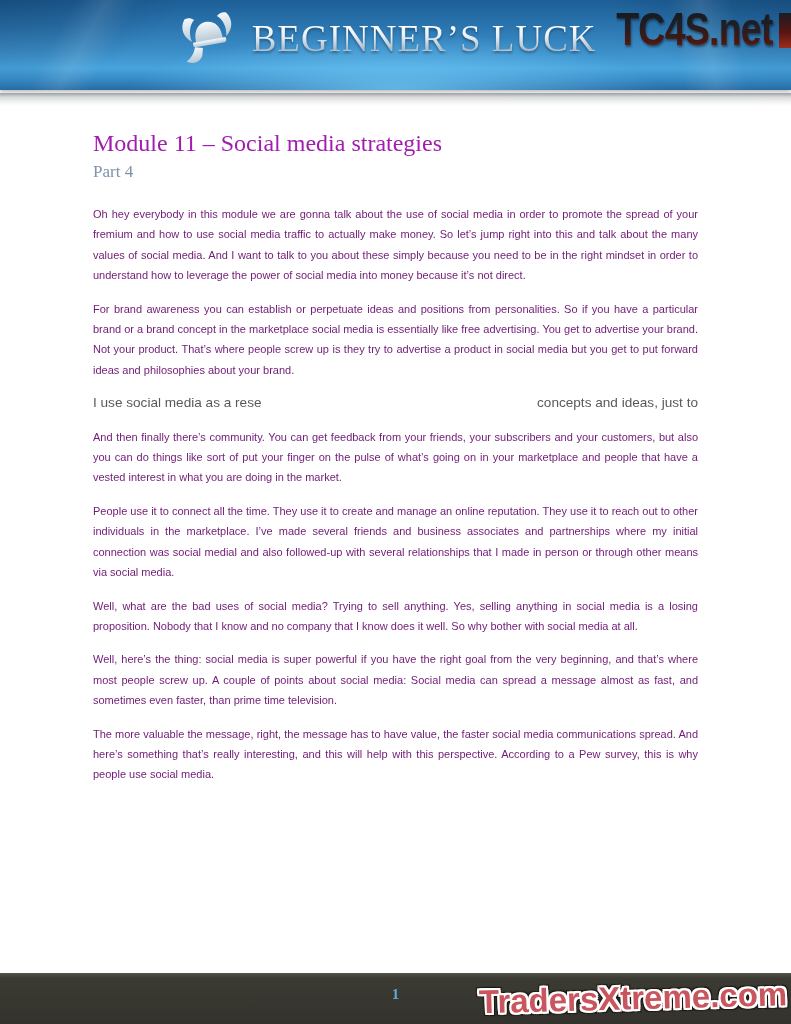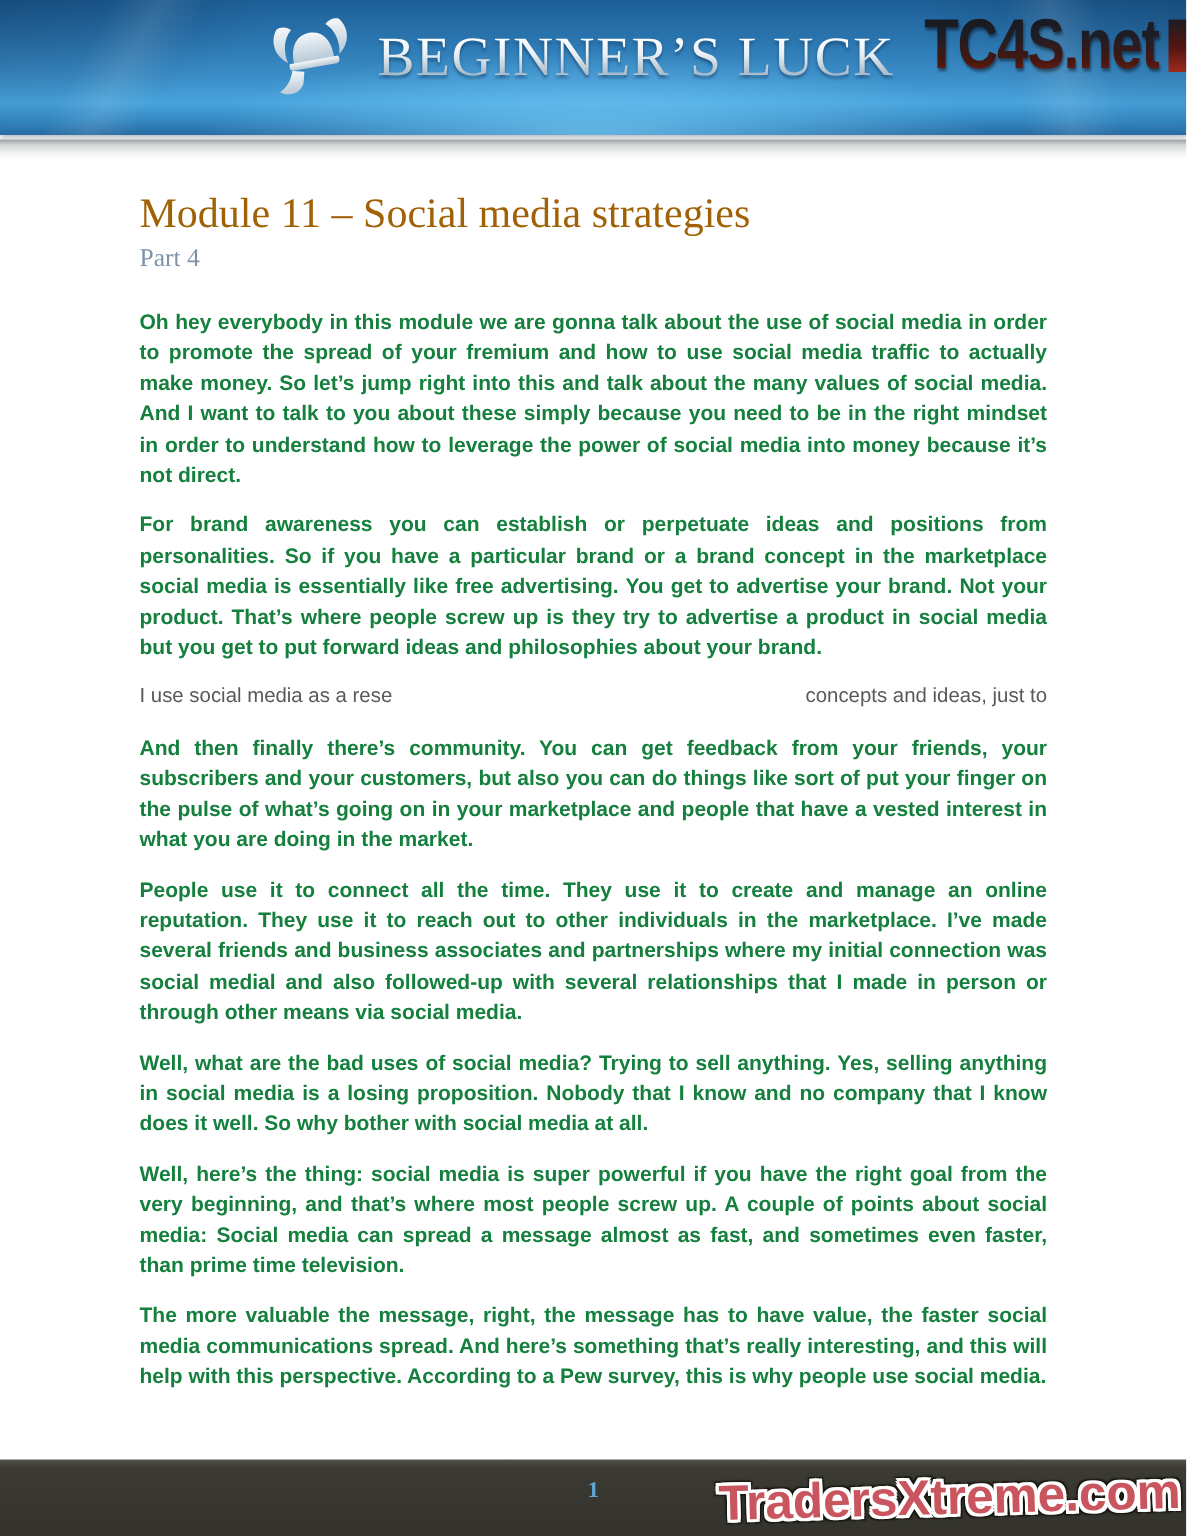--- a/index.html
+++ b/index.html
@@ -34,26 +34,26 @@
     filter:drop-shadow(1px 2px 1px rgba(0,0,0,.45));}
   .red-sliver{position:absolute;top:13px;right:0;width:12px;height:35px;
     background:linear-gradient(180deg,#1c1c22 0%,#571512 55%,#9c2c1c 100%);}
 
   .banner-divider{position:absolute;top:93px;left:0;width:100%;height:13px;
     background:linear-gradient(180deg,#9aa0a4 0%,#d6d8d9 30%,#f1f2f2 68%,#ffffff 100%);}
 
   
   .content{position:absolute;top:106px;left:93px;width:605px;}
   .doc-title{margin:21px 0 0 0;font-family:"Liberation Serif",serif;font-weight:normal;
-    font-size:28px;line-height:32px;color:#a16207;}
+    font-size:24px;line-height:32px;color:#a21caf;}
   .doc-subtitle{margin:2px 0 0 0;font-family:"Liberation Serif",serif;font-weight:normal;
     font-size:17px;line-height:22px;color:#7e93a9;}
   .body-copy{margin-top:21px;}
-  .body-copy p{margin:0 0 13px 0;font-size:14px;line-height:20.4px;color:#15803d;
-    text-align:justify;font-weight:bold;}
+  .body-copy p{margin:0 0 13px 0;font-size:11px;line-height:20.4px;color:#701a75;
+    text-align:justify;}
   .wm-para{position:relative;margin:12px 0 13px 0;font-size:13.6px;line-height:20.4px;color:#595959;}
   .wm-line{display:flex;justify-content:space-between;}
   .dlsub{position:absolute;left:48%;top:50%;transform:translate(-50%,-50%);
     font-family:"DejaVu Serif",serif;font-weight:bold;font-size:42px;color:#c41e24;
     white-space:nowrap;letter-spacing:0;
     text-shadow:-3px 0 0 #fff,3px 0 0 #fff,0 -3px 0 #fff,0 3px 0 #fff,
                 -2px -2px 0 #fff,2px -2px 0 #fff,-2px 2px 0 #fff,2px 2px 0 #fff,
                 6px 6px 5px rgba(70,70,70,.5);}
 
   

